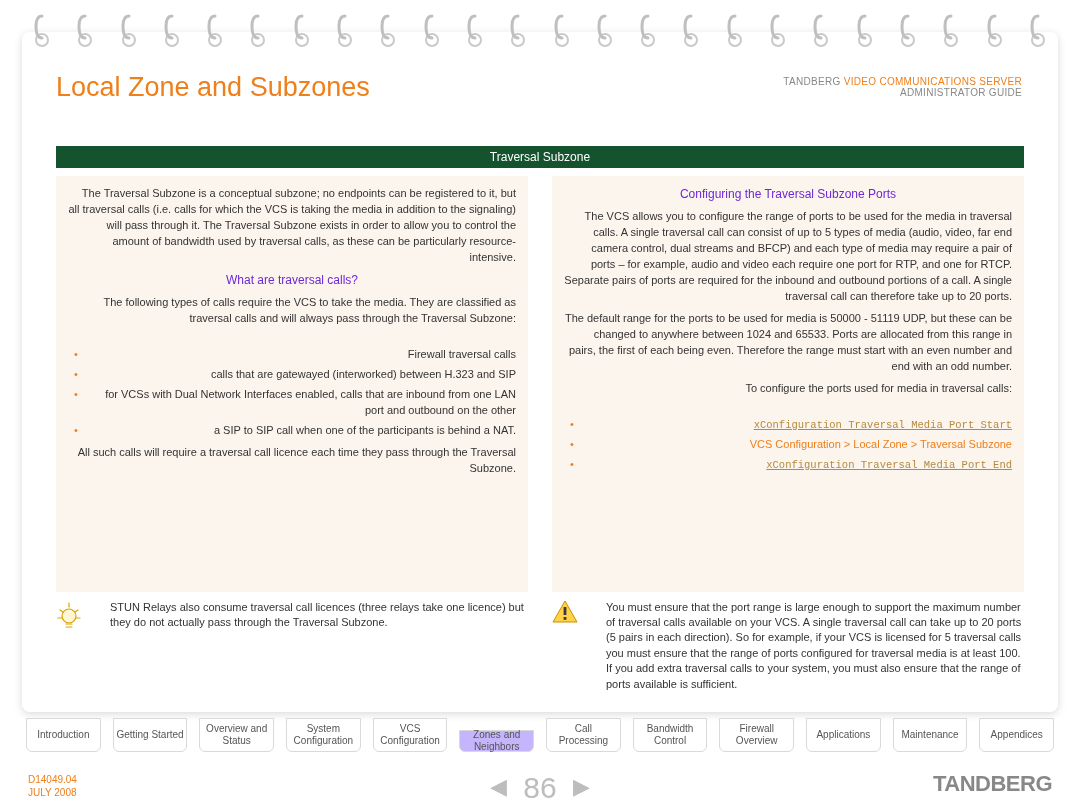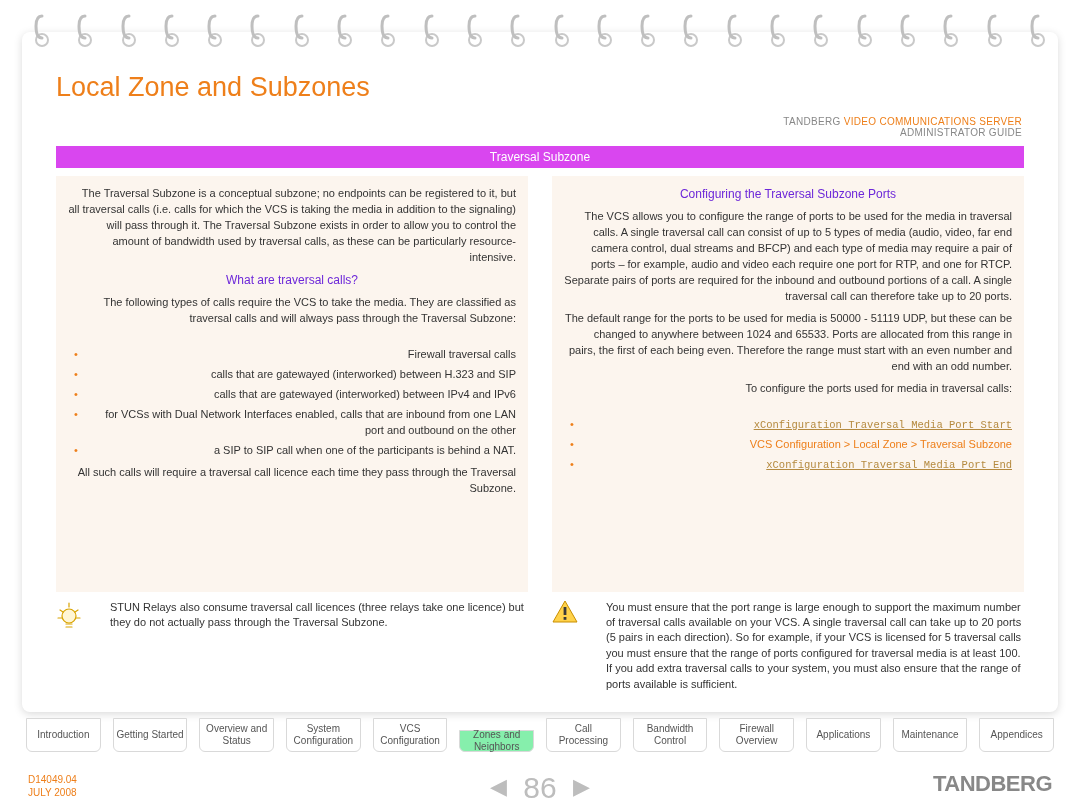--- a/index.html
+++ b/index.html
@@ -7,25 +7,25 @@
 
   
   .spiral-row { position: absolute; top: 14px; left: 0; width: 1080px; height: 36px; display: flex; justify-content: space-between; padding: 0 34px; z-index: 5; }
   .spiral { width: 16px; height: 34px; position: relative; }
   .spiral svg { width: 16px; height: 34px; }
 
   
   .sheet { position: absolute; top: 32px; left: 22px; width: 1036px; height: 680px; background: #fff; border-radius: 8px; box-shadow: 0 2px 8px rgba(0,0,0,0.15); padding: 36px 18px 18px; }
 
   .hdr-title { color: #ee7f1a; font-size: 27px; font-weight: 400; position: absolute; top: 40px; left: 34px; }
-  .hdr-right { position: absolute; top: 44px; right: 36px; text-align: right; font-size: 10px; letter-spacing: 0.3px; color: #888; margin-top: 40px; }
+  .hdr-right { position: absolute; top: 44px; right: 36px; text-align: right; font-size: 10px; letter-spacing: 0.3px; color: #888; }
   .hdr-right .brand { color: #888; }
   .hdr-right .orange { color: #ee7f1a; }
 
-  .banner { position: absolute; top: 114px; left: 34px; right: 34px; height: 22px; background: #d946ef; color: #fff; text-align: center; font-size: 12px; line-height: 22px; }
+  .banner { position: absolute; top: 114px; left: 34px; right: 34px; height: 22px; background: #14532d; color: #fff; text-align: center; font-size: 12px; line-height: 22px; }
 
   .cols { position: absolute; top: 144px; left: 34px; right: 34px; bottom: 120px; display: flex; gap: 24px; }
   .col { flex: 1; background: #fcf5ee; padding: 10px 12px 12px; font-size: 11px; color: #333; line-height: 1.45; position: relative; }
   .col p { margin-bottom: 6px; text-align: right; }
   .col h3 { color: #6d28d9; font-size: 12px; font-weight: 400; margin: 6px 0 6px; text-align: center; }
   .col h3.first { margin-top: 0; }
   .col ul { list-style: none; padding-left: 6px; margin: 20px 0 6px; text-align: right; }
   .col ul li { position: relative; padding-left: 10px; margin-bottom: 4px; }
   .col ul li::before { content: "•"; color: #ee7f1a; position: absolute; left: 0; top: 0; font-size: 11px; }
   .link-path { color: #ee7f1a; }
@@ -33,21 +33,21 @@
 
   .note-row { position: absolute; left: 34px; right: 34px; bottom: 20px; display: flex; gap: 24px; }
   .note { flex: 1; font-size: 11px; color: #333; line-height: 1.4; display: flex; gap: 26px; }
   .note .icon { flex: 0 0 28px; }
   .bulb svg { width: 26px; height: 34px; }
   .warn svg { width: 26px; height: 24px; }
 
   
   .tabs { position: absolute; top: 718px; left: 26px; right: 26px; height: 34px; display: flex; gap: 12px; }
   .tab { flex: 1; background: #fff; border: 1px solid #d9d9d9; border-radius: 0 0 6px 6px; text-align: center; font-size: 10px; color: #555; display: flex; align-items: center; justify-content: center; line-height: 1.2; padding: 2px 2px; cursor: pointer; }
-  .tab.active { background: #86efac; margin-top: 12px; }
+  .tab.active { background: #c4b5fd; margin-top: 12px; }
 
   
   .foot-left { position: absolute; left: 28px; bottom: 12px; font-size: 10px; color: #ee7f1a; line-height: 1.3; }
   .foot-center { position: absolute; left: 0; right: 0; bottom: 6px; text-align: center; color: #bdbdbd; font-size: 30px; font-weight: 400; }
   .foot-center .arrow { font-size: 22px; vertical-align: 4px; padding: 0 8px; cursor: pointer; }
   .foot-right { position: absolute; right: 28px; bottom: 14px; color: #888; font-weight: 700; font-family: Arial, sans-serif; font-size: 22px; letter-spacing: -0.5px; }
 </style>
 </head>
 <body>
 
@@ -163,21 +163,20 @@
   <div class="banner">Traversal Subzone</div>
 
   <div class="cols">
     <div class="col">
       <p>The Traversal Subzone is a conceptual subzone; no endpoints can be registered to it, but all traversal calls (i.e. calls for which the VCS is taking the media in addition to the signaling) will pass through it.  The Traversal Subzone exists in order to allow you to control the amount of bandwidth used by traversal calls, as these can be particularly resource-intensive.</p>
       <h3>What are traversal calls?</h3>
       <p>The following types of calls require the VCS to take the media.  They are classified as traversal calls and will always pass through the Traversal Subzone:</p>
       <ul>
         <li>Firewall traversal calls</li>
         <li>calls that are gatewayed (interworked) between H.323 and SIP</li>
-        <li>calls that are gatewayed (interworked) between IPv4 and IPv6</li>
         <li>for VCSs with Dual Network Interfaces enabled, calls that are inbound from one LAN port and outbound on the other</li>
         <li>a SIP to SIP call when one of the participants is behind a NAT.</li>
       </ul>
       <p>All such calls will require a traversal call licence each time they pass through the Traversal Subzone.</p>
     </div>
 
     <div class="col">
       <h3 class="first">Configuring the Traversal Subzone Ports</h3>
       <p>The VCS allows you to configure the range of ports to be used for the media in traversal calls.  A single traversal call can consist of up to 5 types of media (audio, video, far end camera control, dual streams and BFCP) and each type of media may require a pair of ports – for example, audio and video each require one port for RTP, and one for RTCP.  Separate pairs of ports are required for the inbound and outbound portions of a call.  A single traversal call can therefore take up to 20 ports.</p>
       <p>The default range for the ports to be used for media is 50000 - 51119 UDP, but these can be changed to anywhere between 1024 and 65533. Ports are allocated from this range in pairs, the first of each being even. Therefore the range must start with an even number and end with an odd number.</p>

